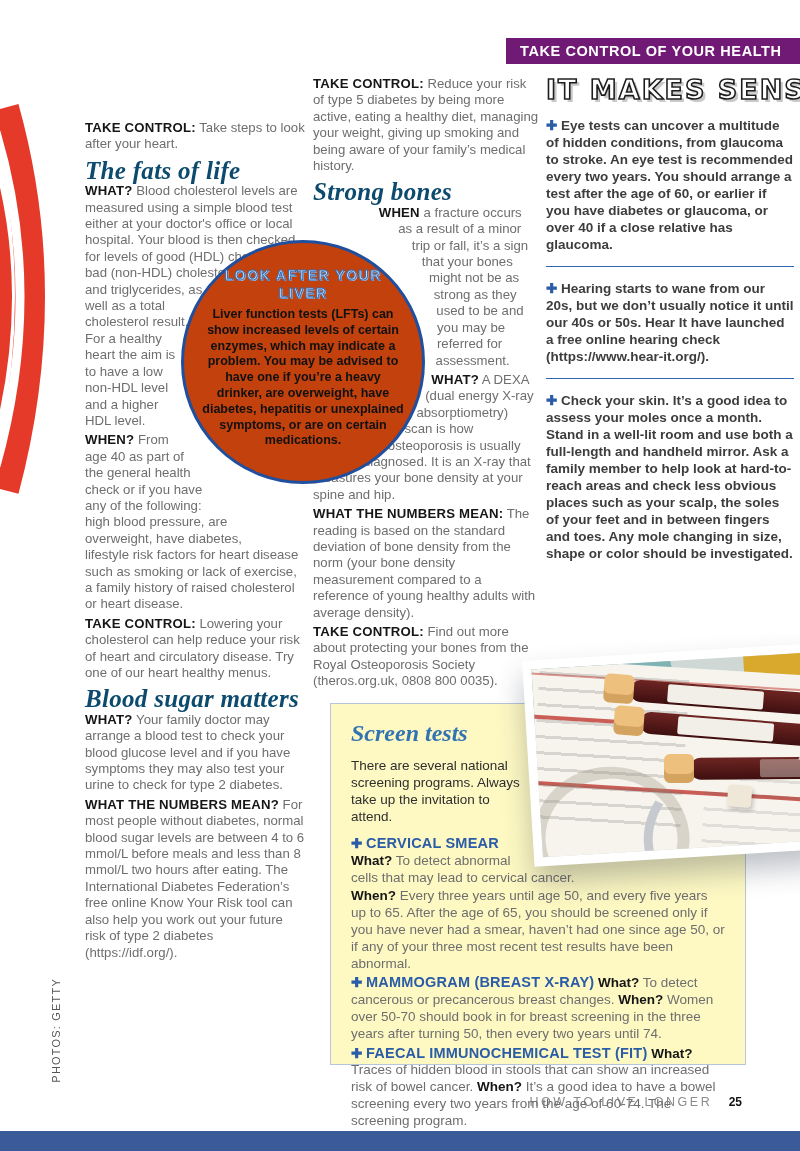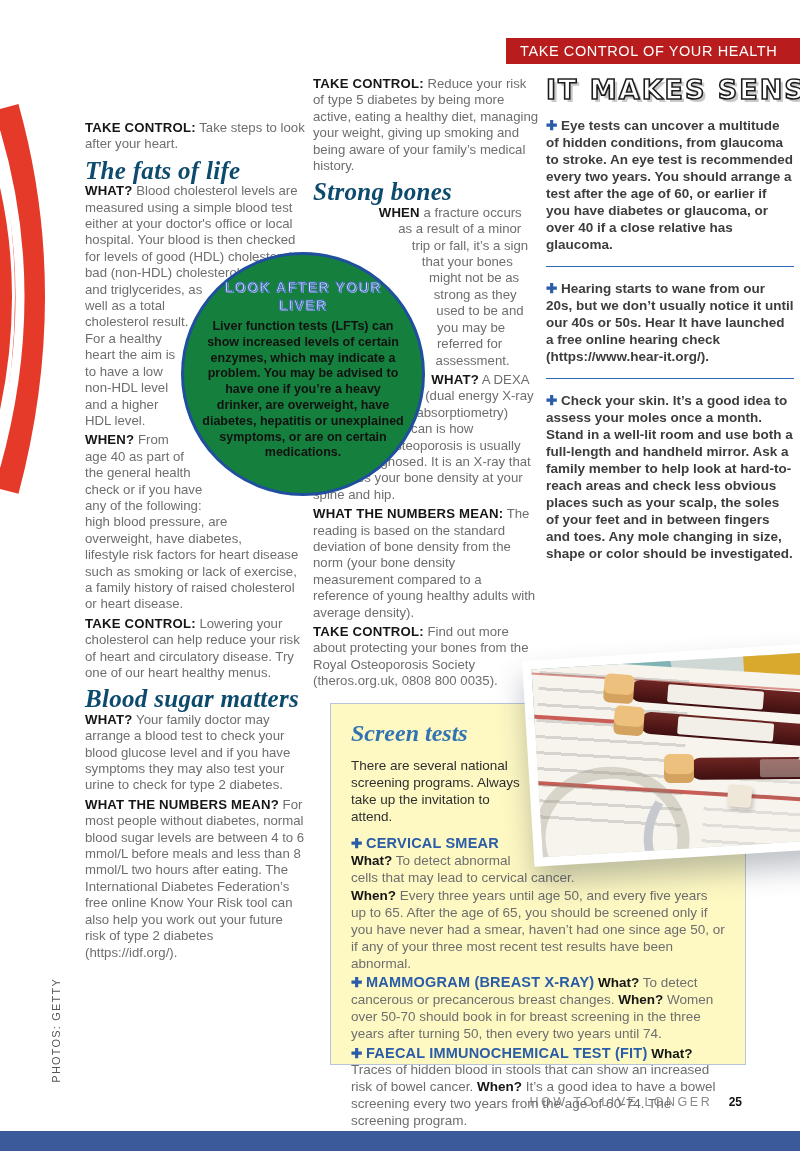--- a/index.html
+++ b/index.html
@@ -1,43 +1,43 @@
 <!DOCTYPE html>
 <html><head>
 <meta charset="utf-8">
 <style>
   html,body{margin:0;padding:0;background:#fff;}
   .page{position:relative;width:800px;height:1151px;background:#fff;overflow:hidden;
         font-family:"Liberation Sans",sans-serif;outline:1px solid #ddd;}
 
   
-  .top-bar{position:absolute;left:506px;top:38px;width:294px;height:26px;background:#b91c1c;
-           color:#fff;font-weight:normal;font-size:14.5px;letter-spacing:.6px;line-height:26px;
+  .top-bar{position:absolute;left:506px;top:38px;width:294px;height:26px;background:#701a75;
+           color:#fff;font-weight:bold;font-size:14.5px;letter-spacing:.6px;line-height:26px;
            padding-left:14px;box-sizing:border-box;}
   .bottom-bar{position:absolute;left:0;top:1131px;width:800px;height:20px;background:#3a5a99;}
 
   
   .red-ring{position:absolute;left:0;top:126px;width:62px;height:352px;overflow:visible;}
 
   
   .col{position:absolute;top:76px;font-size:13.2px;line-height:16.4px;color:#6e6e6e;}
   .col1{left:85px;width:222px;margin-top:44px;}
   .col2{left:313px;width:226px;}
   .body{margin:0 0 3px 0;}
   .lbl{color:#161616;font-weight:bold;letter-spacing:.2px;}
   h2.script{font-family:"Liberation Serif",serif;font-style:italic;font-weight:bold;
             color:#0c4a6e;font-size:25px;margin:10px 0 4px;letter-spacing:.3px;}
 
   
   .wrapR{float:right;width:130px;height:348px;shape-outside:circle(128px at 142px 218px);shape-margin:10px;}
   .wrapL{float:left;width:135px;height:258px;shape-outside:circle(126px at -12px 128px);shape-margin:10px;}
 
   
-  .circle-callout{position:absolute;left:181px;top:252px;width:244px;height:244px;border-radius:50%;
-                  background:#15803d;border:3px solid #1f4f9e;z-index:5;box-sizing:border-box;
+  .circle-callout{position:absolute;left:181px;top:240px;width:244px;height:244px;border-radius:50%;
+                  background:#c2410c;border:3px solid #1f4f9e;z-index:5;box-sizing:border-box;
                   padding:24px 18px;text-align:center;}
   .circle-title{font-size:14px;font-weight:800;letter-spacing:1.5px;color:#ccdcf2;
                 -webkit-text-stroke:1px #3a6cb0;text-shadow:1px 1px 0 #9db9dd;
                 margin:0 0 5px;line-height:1.25;}
   .circle-body{font-size:12.5px;line-height:15.8px;font-weight:bold;color:#111;margin:0;}
 
   
   .sense{position:absolute;left:546px;top:74px;width:248px;}
   .sense-title{font-size:27px;font-weight:800;letter-spacing:2px;color:#fff;
                -webkit-text-stroke:1.6px #1c1c1c;text-shadow:3px 3px 0 #c9c9c9;

